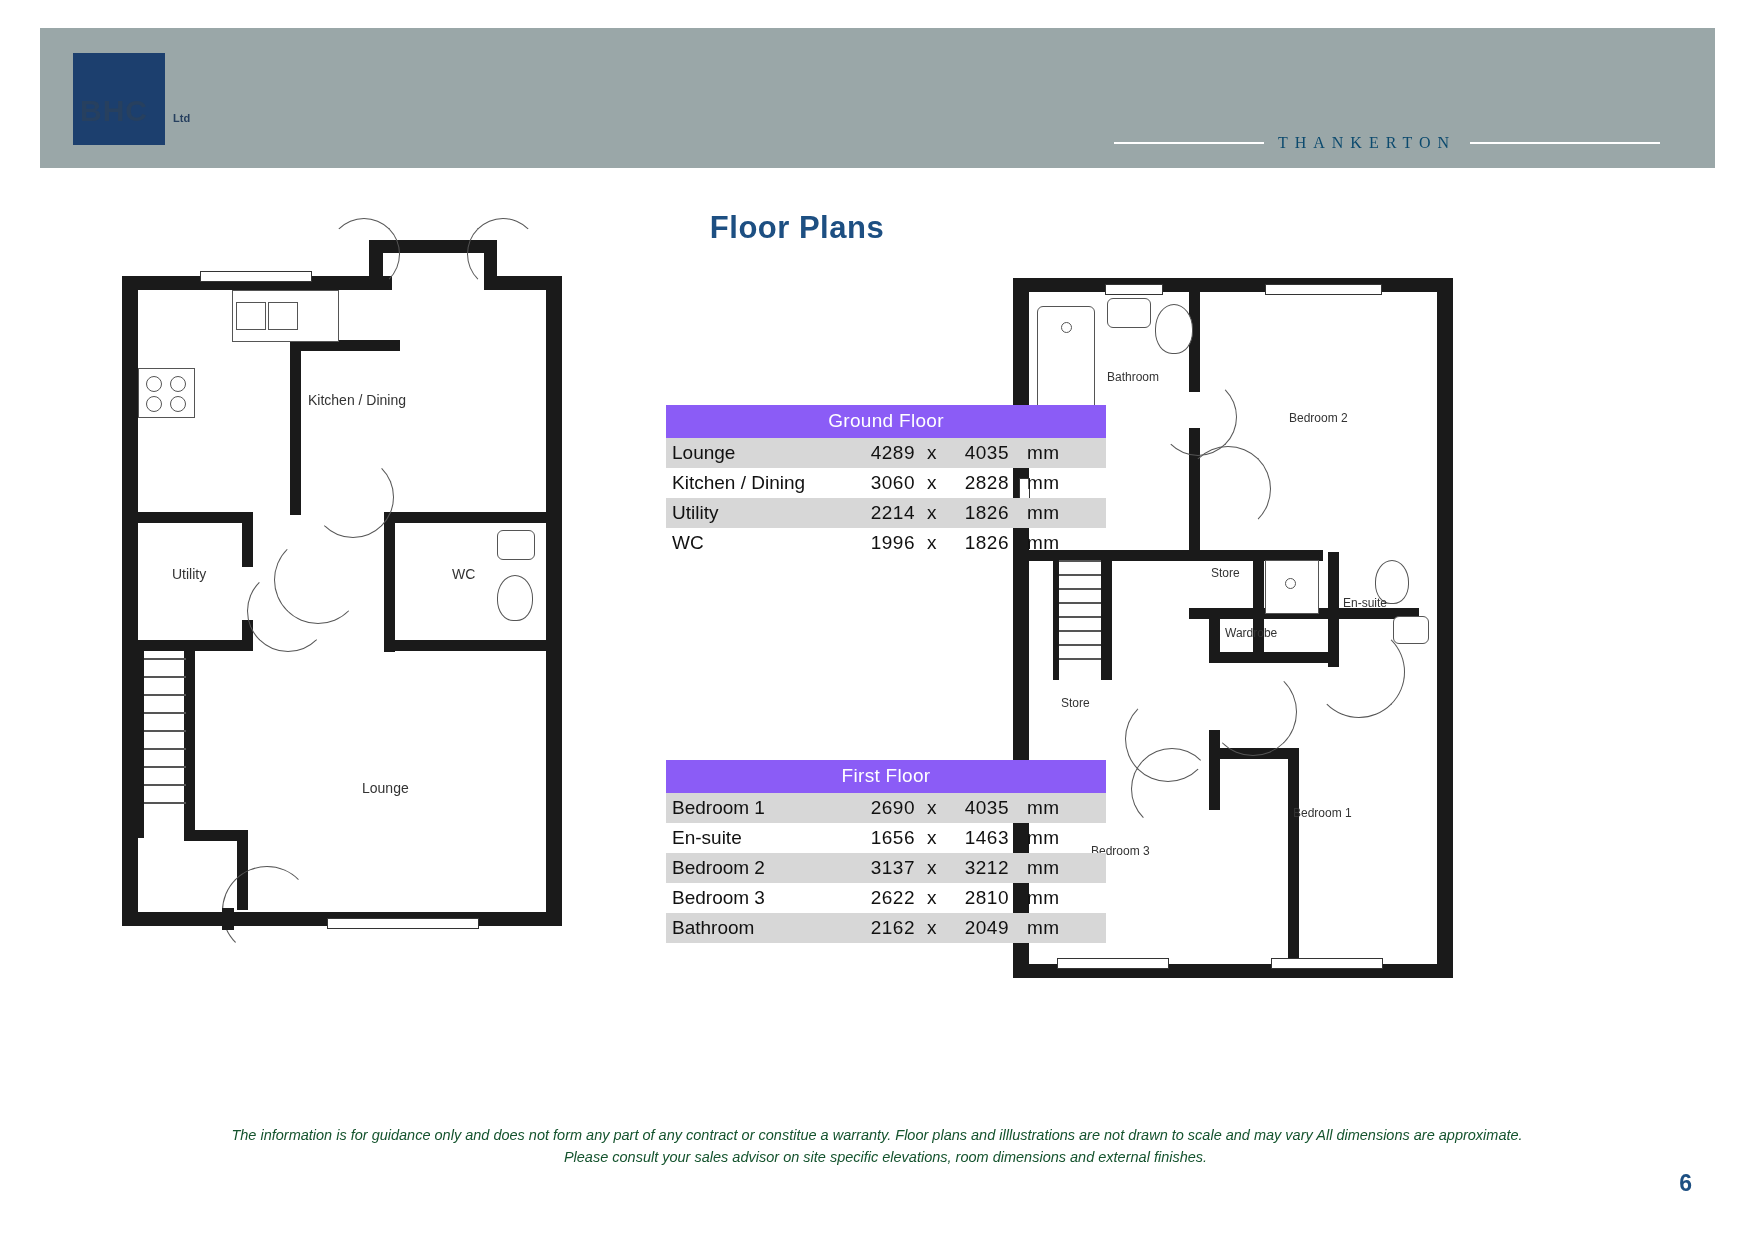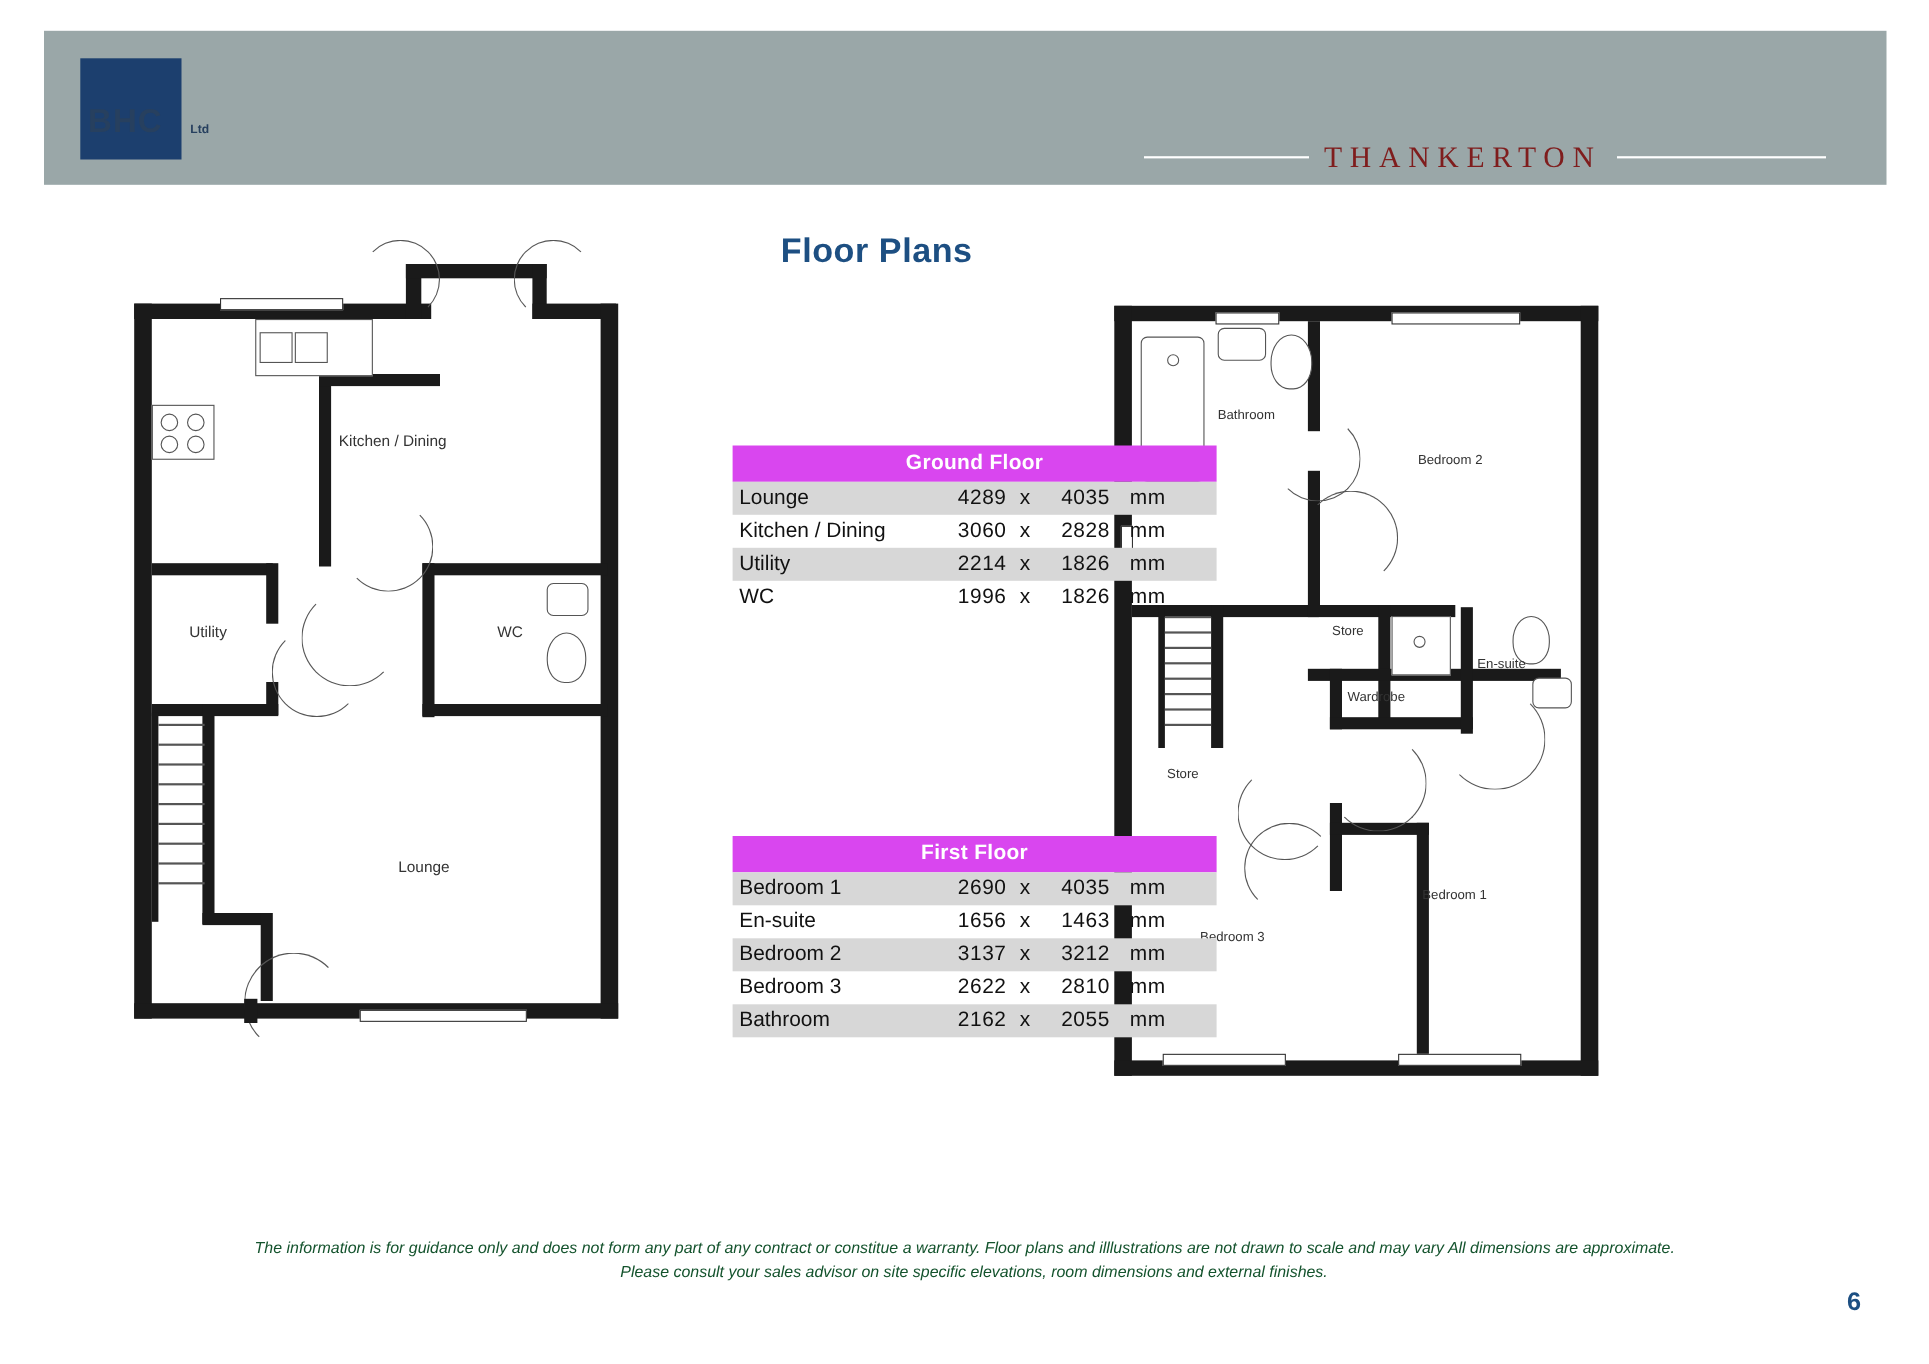--- a/index.html
+++ b/index.html
@@ -36,40 +36,40 @@
     text-align:right;width:900px;
   }
   .brand-sub-wrap{
     position:absolute;right:55px;top:104px;width:900px;height:22px;
     display:flex;align-items:center;justify-content:flex-end;gap:14px;
   }
   .rule{height:2px;background:#ffffff;flex:1;max-width:190px;}
   .rule.short{max-width:150px;}
   .brand-sub{
     font-family:"Liberation Serif", serif;
-    font-size:27px;letter-spacing:7px;color:#7f1d1d;white-space:nowrap;
+    font-size:16px;letter-spacing:7px;color:#0c4a6e;white-space:nowrap;
   }
 
   
   .page-title{
     position:absolute;left:0;top:210px;width:1754px;text-align:center;
     font-size:31px;font-weight:bold;color:#1d4f82;
     letter-spacing:0.5px;
   }
   .page-title span{position:relative;left:-80px;}
 
   
   .table{
     position:absolute;width:440px;
     font-size:19px;
   }
   .table.ground{left:666px;top:405px;}
   .table.first{left:666px;top:760px;}
   .table-head{
-    background:#d946ef;color:#fff;text-align:center;font-weight:bold;
+    background:#8b5cf6;color:#fff;text-align:center;font-weight:normal;
     font-size:19px;padding:5px 0 6px 0;letter-spacing:0.3px;
   }
   .trow{
     display:flex;align-items:center;height:30px;padding:0 6px;
   }
   .trow.alt{background:#d7d7d7;}
   .tname{width:185px;}
   .tdims{flex:1;display:flex;justify-content:flex-start;gap:10px;letter-spacing:0.5px;}
   .tw{width:58px;text-align:right;}
   .tx{width:14px;text-align:center;}
@@ -322,21 +322,21 @@
       <div class="tx">x</div>
       <div class="th">2810</div>
       <div class="tu">mm</div>
     </div>
   </div>
   <div class="trow alt">
     <div class="tname">Bathroom</div>
     <div class="tdims">
       <div class="tw">2162</div>
       <div class="tx">x</div>
-      <div class="th">2055</div>
+      <div class="th">2049</div>
       <div class="tu">mm</div>
     </div>
   </div>
 </div>
 
 <div class="footer">
   <span class="l1">The information is for guidance only and does not form any part of any contract or constitue a warranty. Floor plans and illlustrations are not drawn to scale and may vary All dimensions are approximate.</span>
   <span class="l2">Please consult your sales advisor on site specific elevations, room dimensions and external finishes.</span>
 </div>
 <div class="page-num">6</div>

